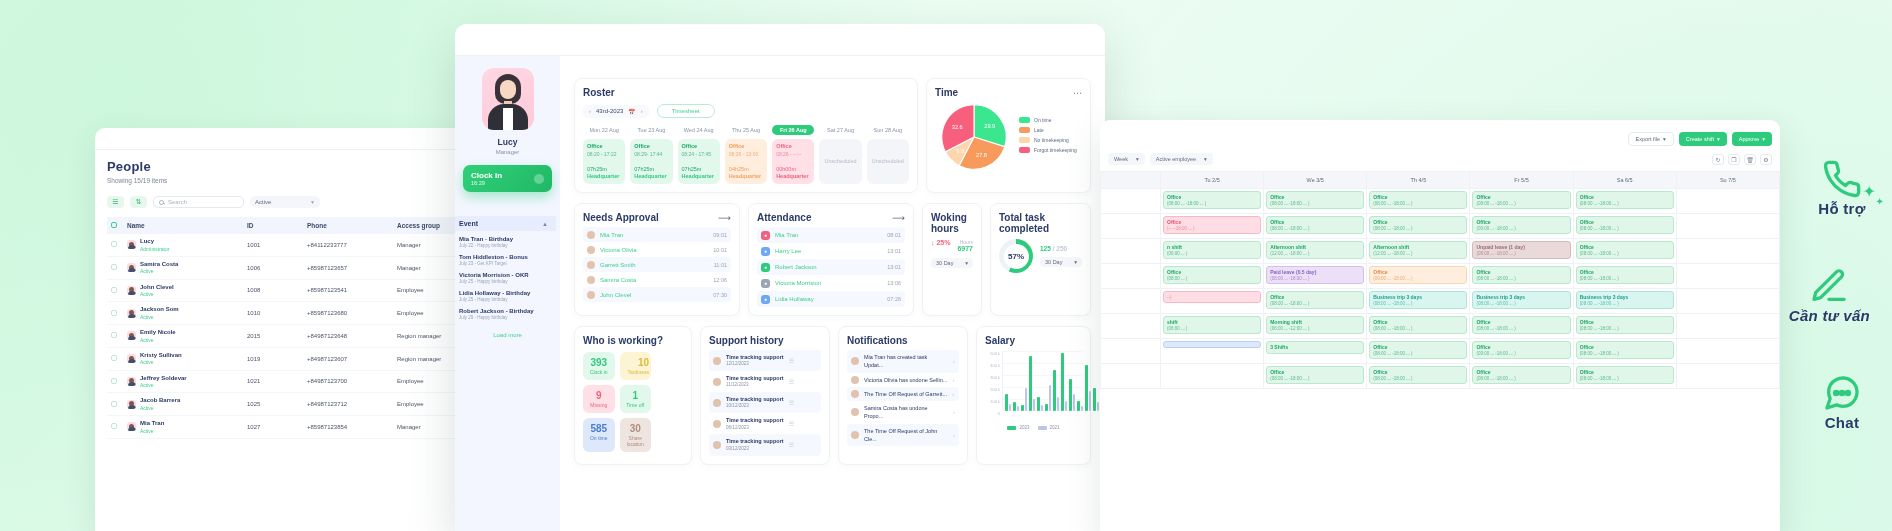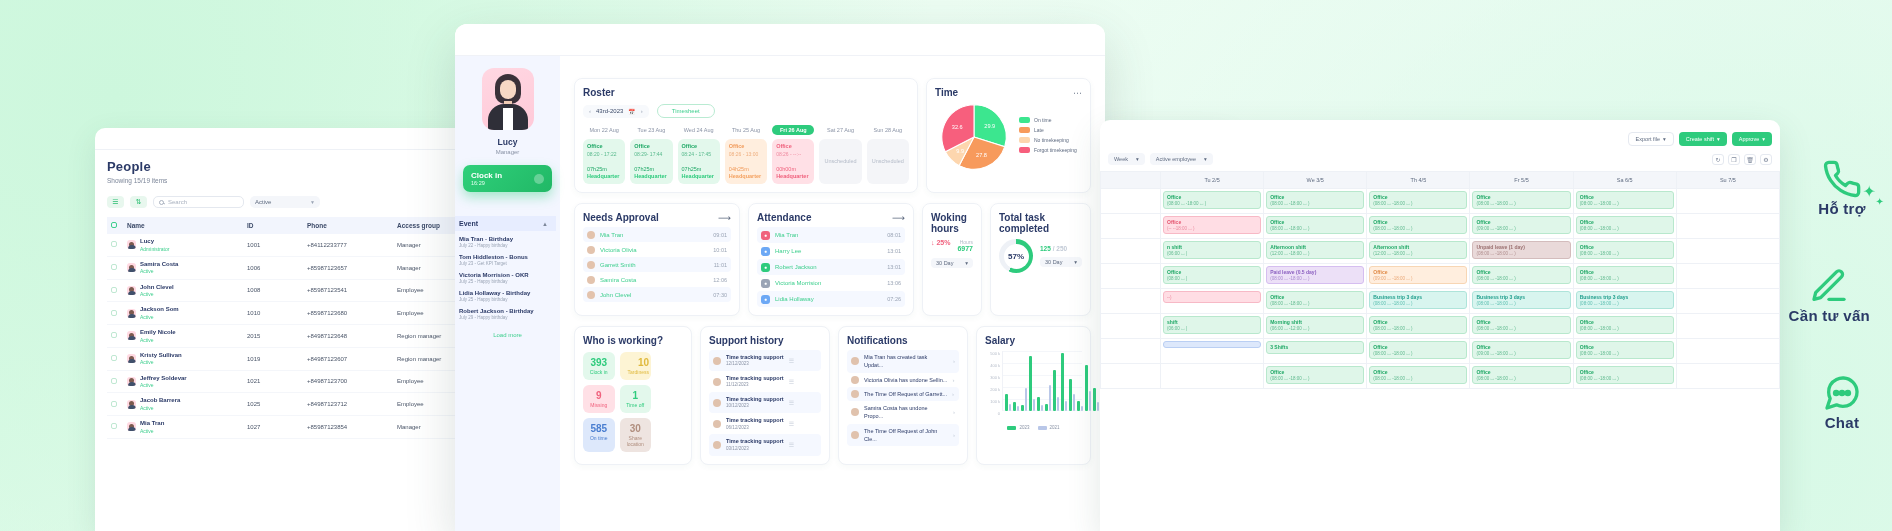--- a/index.html
+++ b/index.html
@@ -195,21 +195,21 @@
   .ev-p{background:#ece0f7;border:1px solid #d5bef0;} .ev-p .a{color:#8b5fc0;} .ev-p .b{color:#a887cf;}
   .ev-t{background:#d8f5ef;border:1px solid #aee4da;} .ev-t .a{color:#1f9e8c;} .ev-t .b{color:#5ec0b2;}
   .ev-br{background:#e9d9d9;border:1px solid #d3bcbc;} .ev-br .a{color:#9a6f6f;} .ev-br .b{color:#b08e8e;}
   .ev-blue{background:#dde8fb;border:1px solid #bacff3;} .ev-blue .a{color:#3f6fbe;} .ev-blue .b{color:#7a9bd4;}
 
   
   .fab { position:absolute; right:22px; display:flex; flex-direction:column; align-items:center; }
   .fab .ic { width:56px;height:42px; display:flex; align-items:center; justify-content:center; color:#2ecb7d; }
   .fab .lb { font-size:15px; font-weight:bold; color:#2b3a67; letter-spacing:.3px;}
   .fab1 { top:158px; }
-  .fab2 { top:265px; }
+  .fab2 { top:265px;font-style:italic; }
   .fab3 { top:372px; }
   .sparkle { position:absolute; right:16px; top:182px; color:#2ecb7d; font-size:16px; }
   .sparkle2 { position:absolute; right:8px; top:196px; color:#2ecb7d; font-size:10px; }
 </style>
 </head>
 <body>
 
 <div class="bg-tint"></div>
 
 <div class="people-panel">

